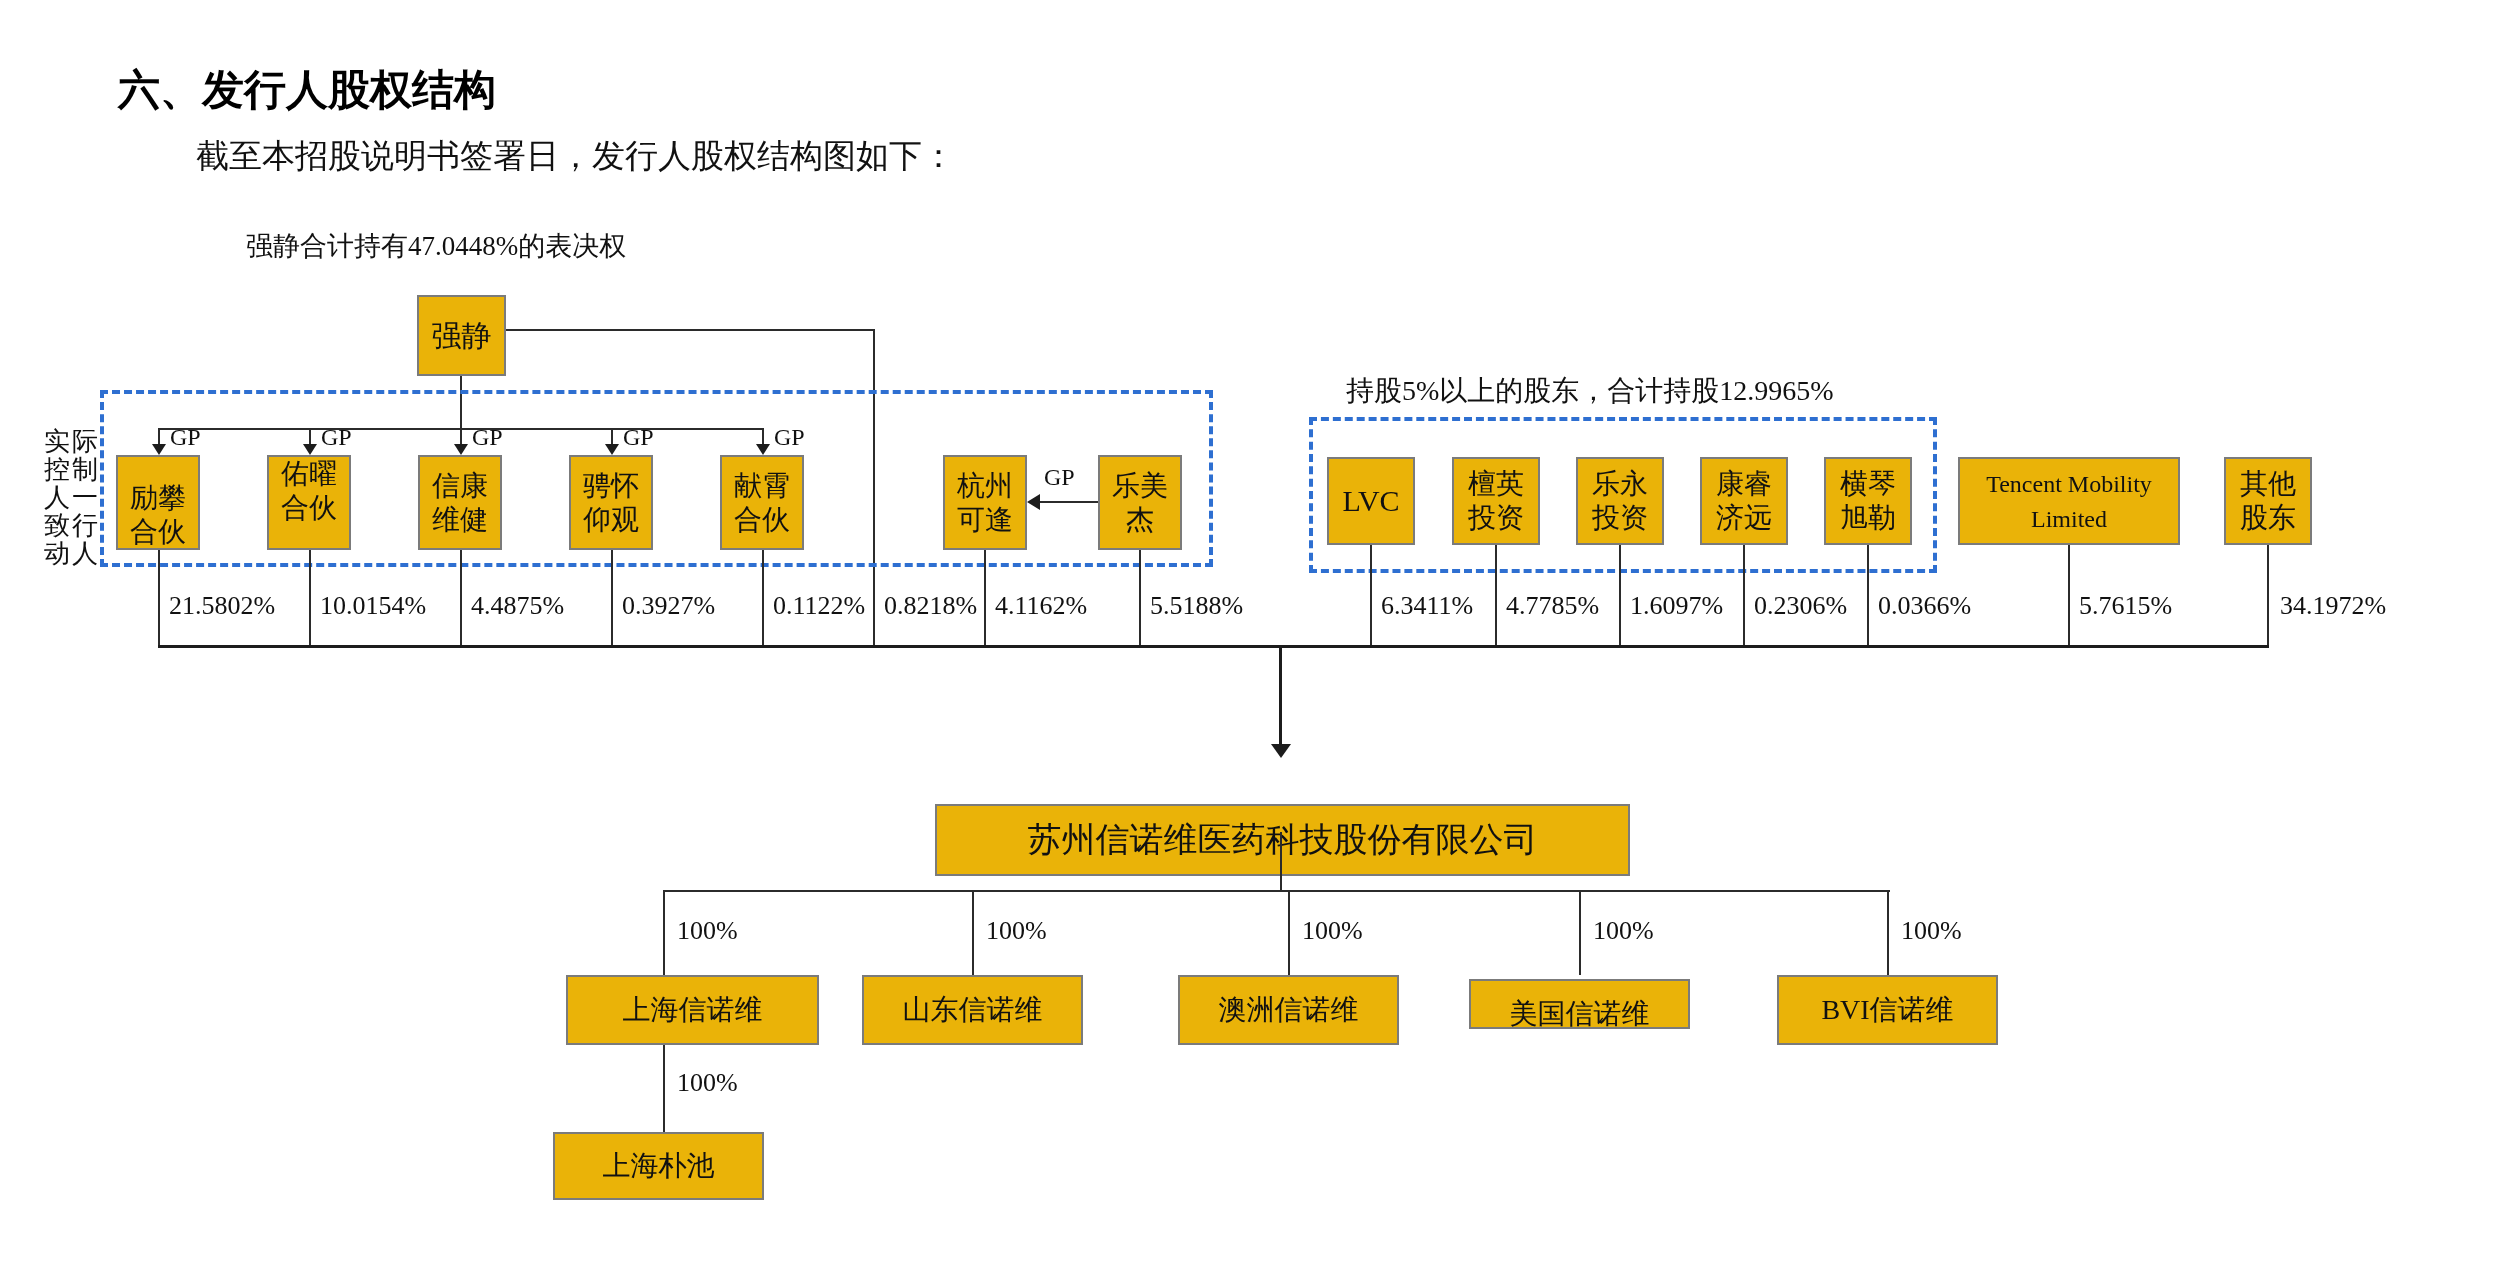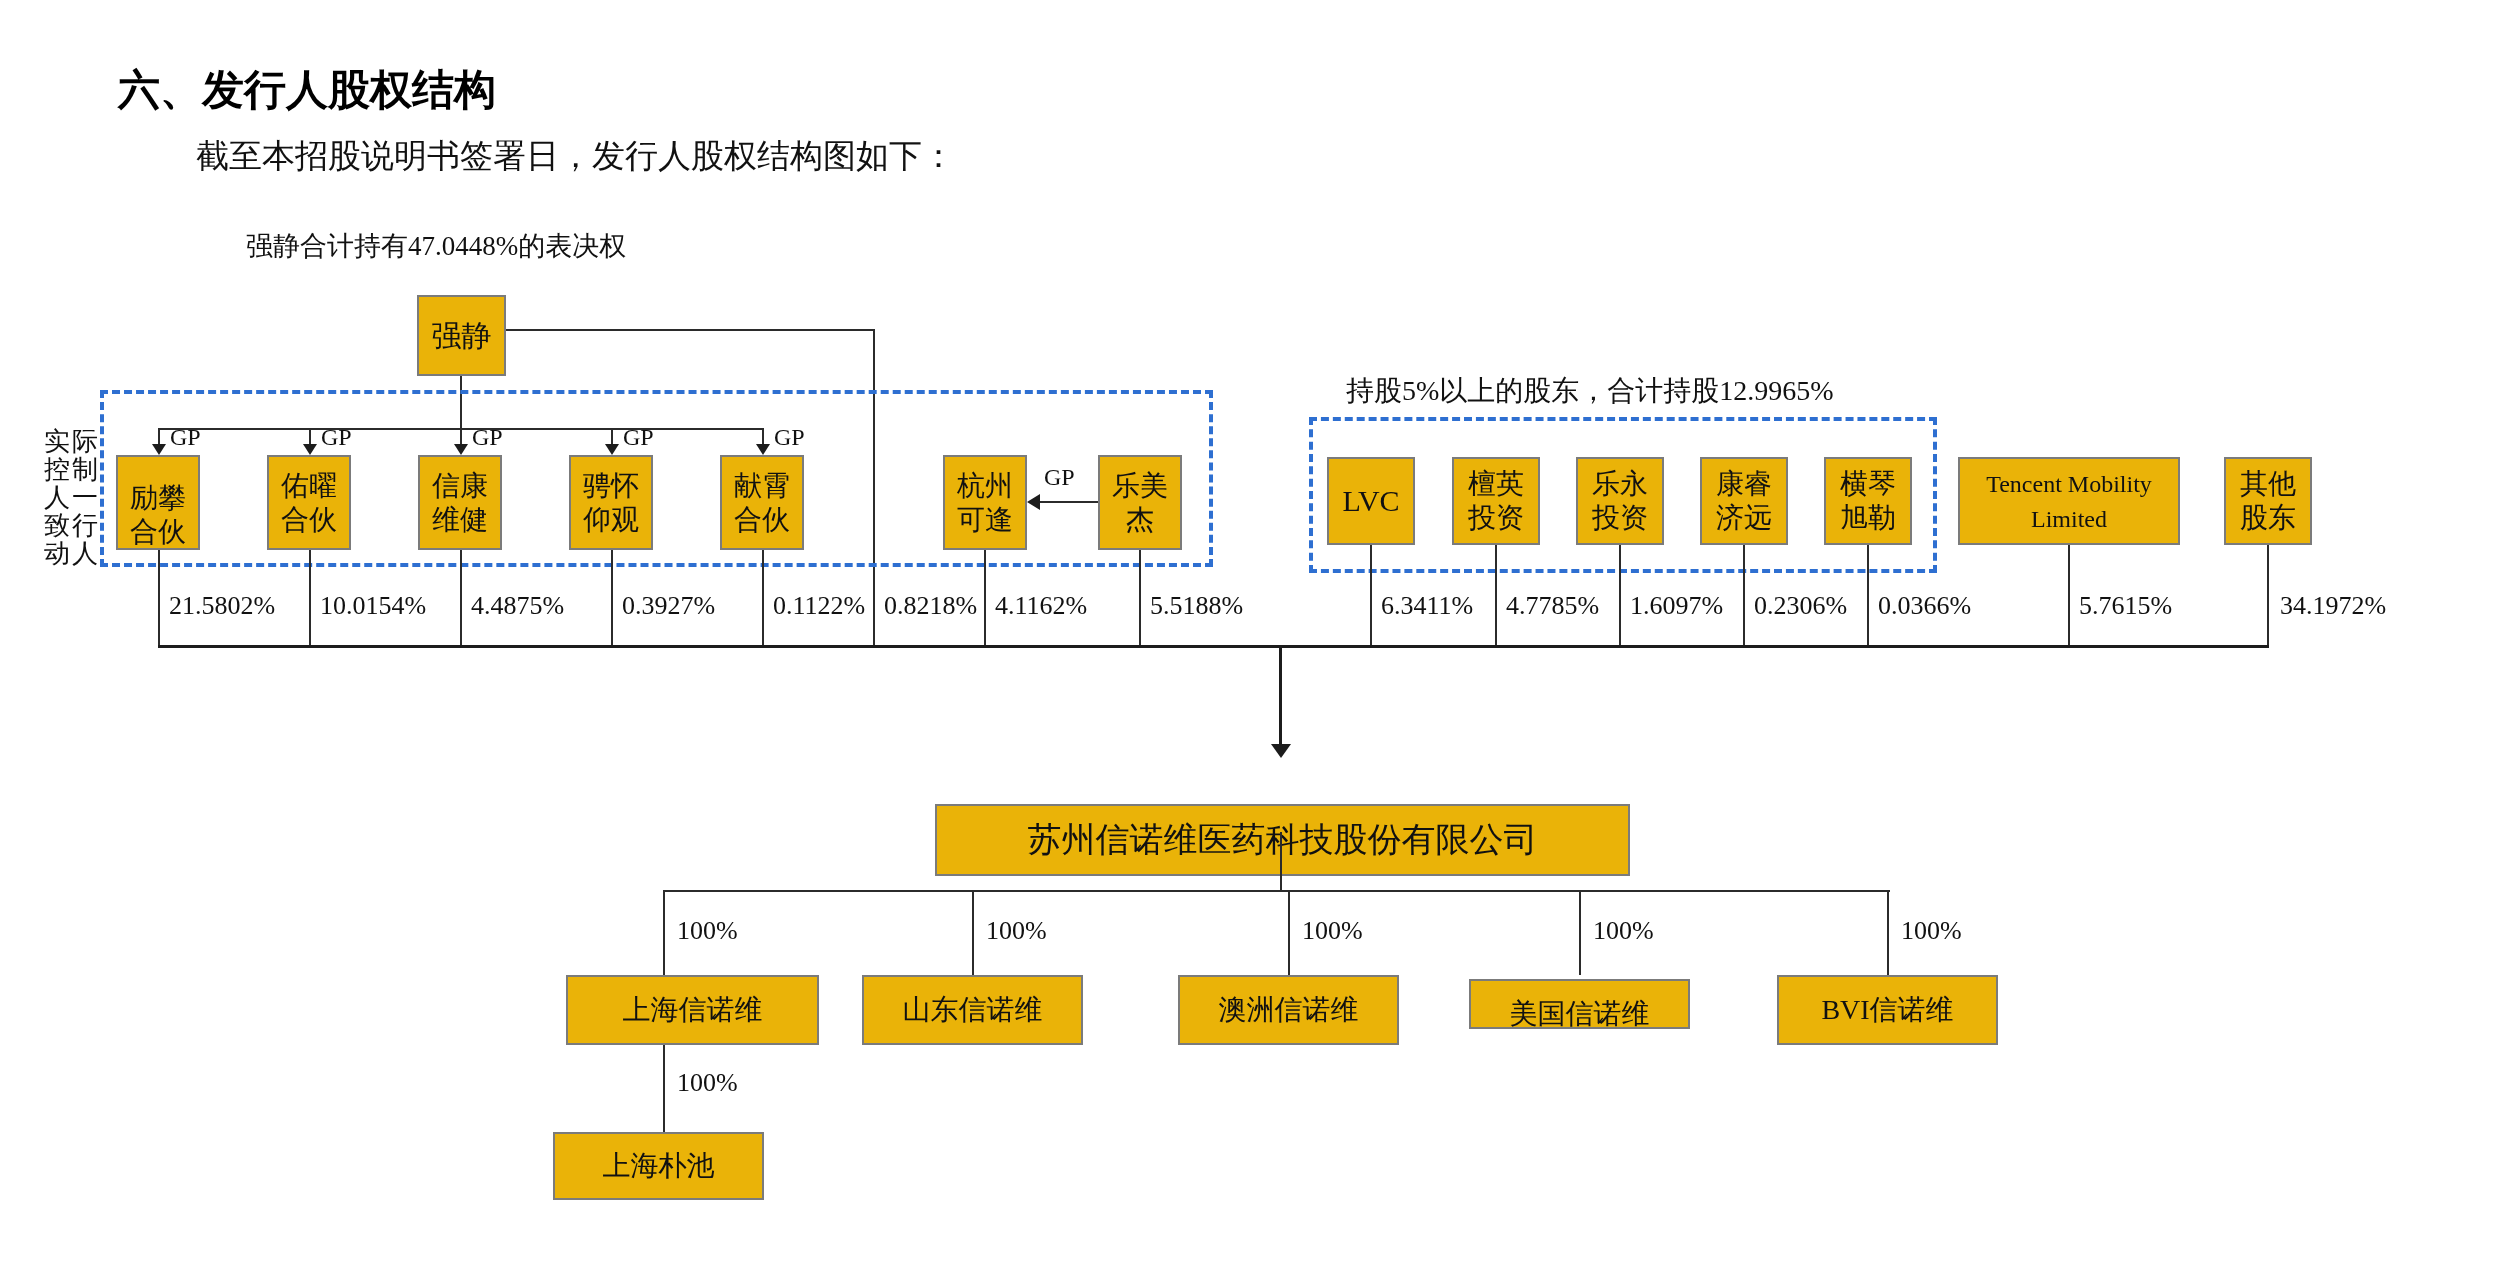--- a/index.html
+++ b/index.html
@@ -72,21 +72,21 @@
     <span>控制</span>
     <span>人一</span>
     <span>致行</span>
     <span>动人</span>
   </div>
 
   <div class="node" style="left:116px;top:455px;width:84px;height:95px;padding-top:24px;">
     <span class="ln">励攀</span>
     <span class="ln">合伙</span>
   </div>
-  <div class="node" style="left:267px;top:455px;width:84px;height:95px;padding-top:12px;">
+  <div class="node" style="left:267px;top:455px;width:84px;height:95px;">
     <span class="ln">佑曜</span>
     <span class="ln">合伙</span>
   </div>
   <div class="node" style="left:418px;top:455px;width:84px;height:95px;padding-top:12px;">
     <span class="ln">信康</span>
     <span class="ln">维健</span>
   </div>
   <div class="node" style="left:569px;top:455px;width:84px;height:95px;padding-top:12px;">
     <span class="ln">骋怀</span>
     <span class="ln">仰观</span>

